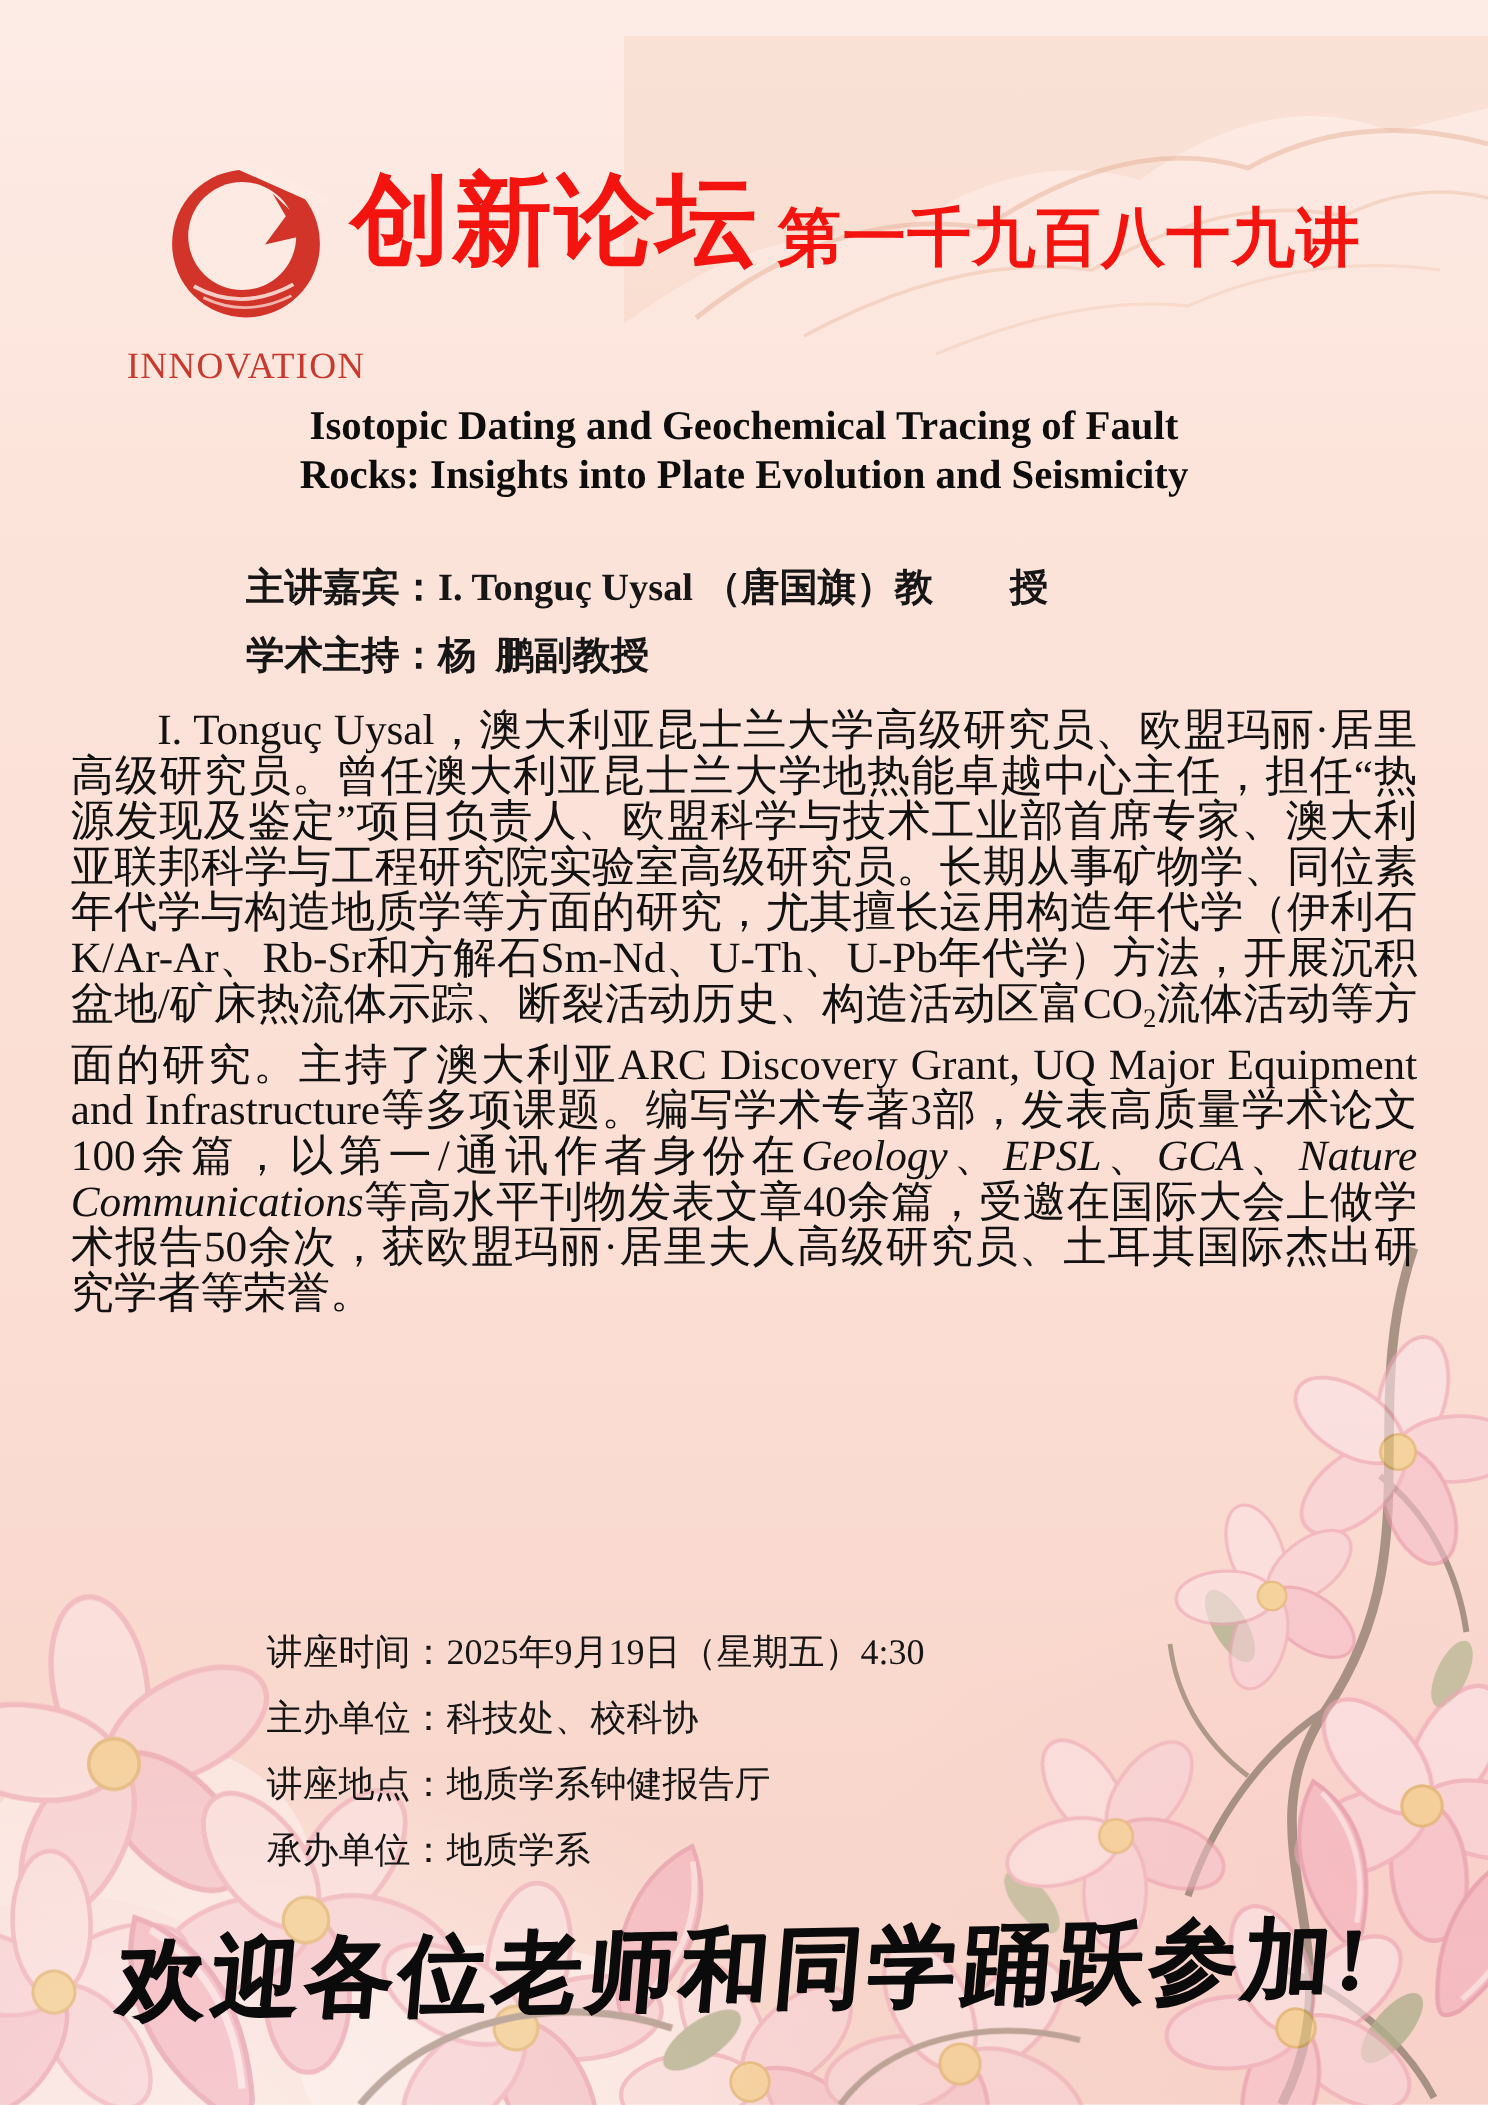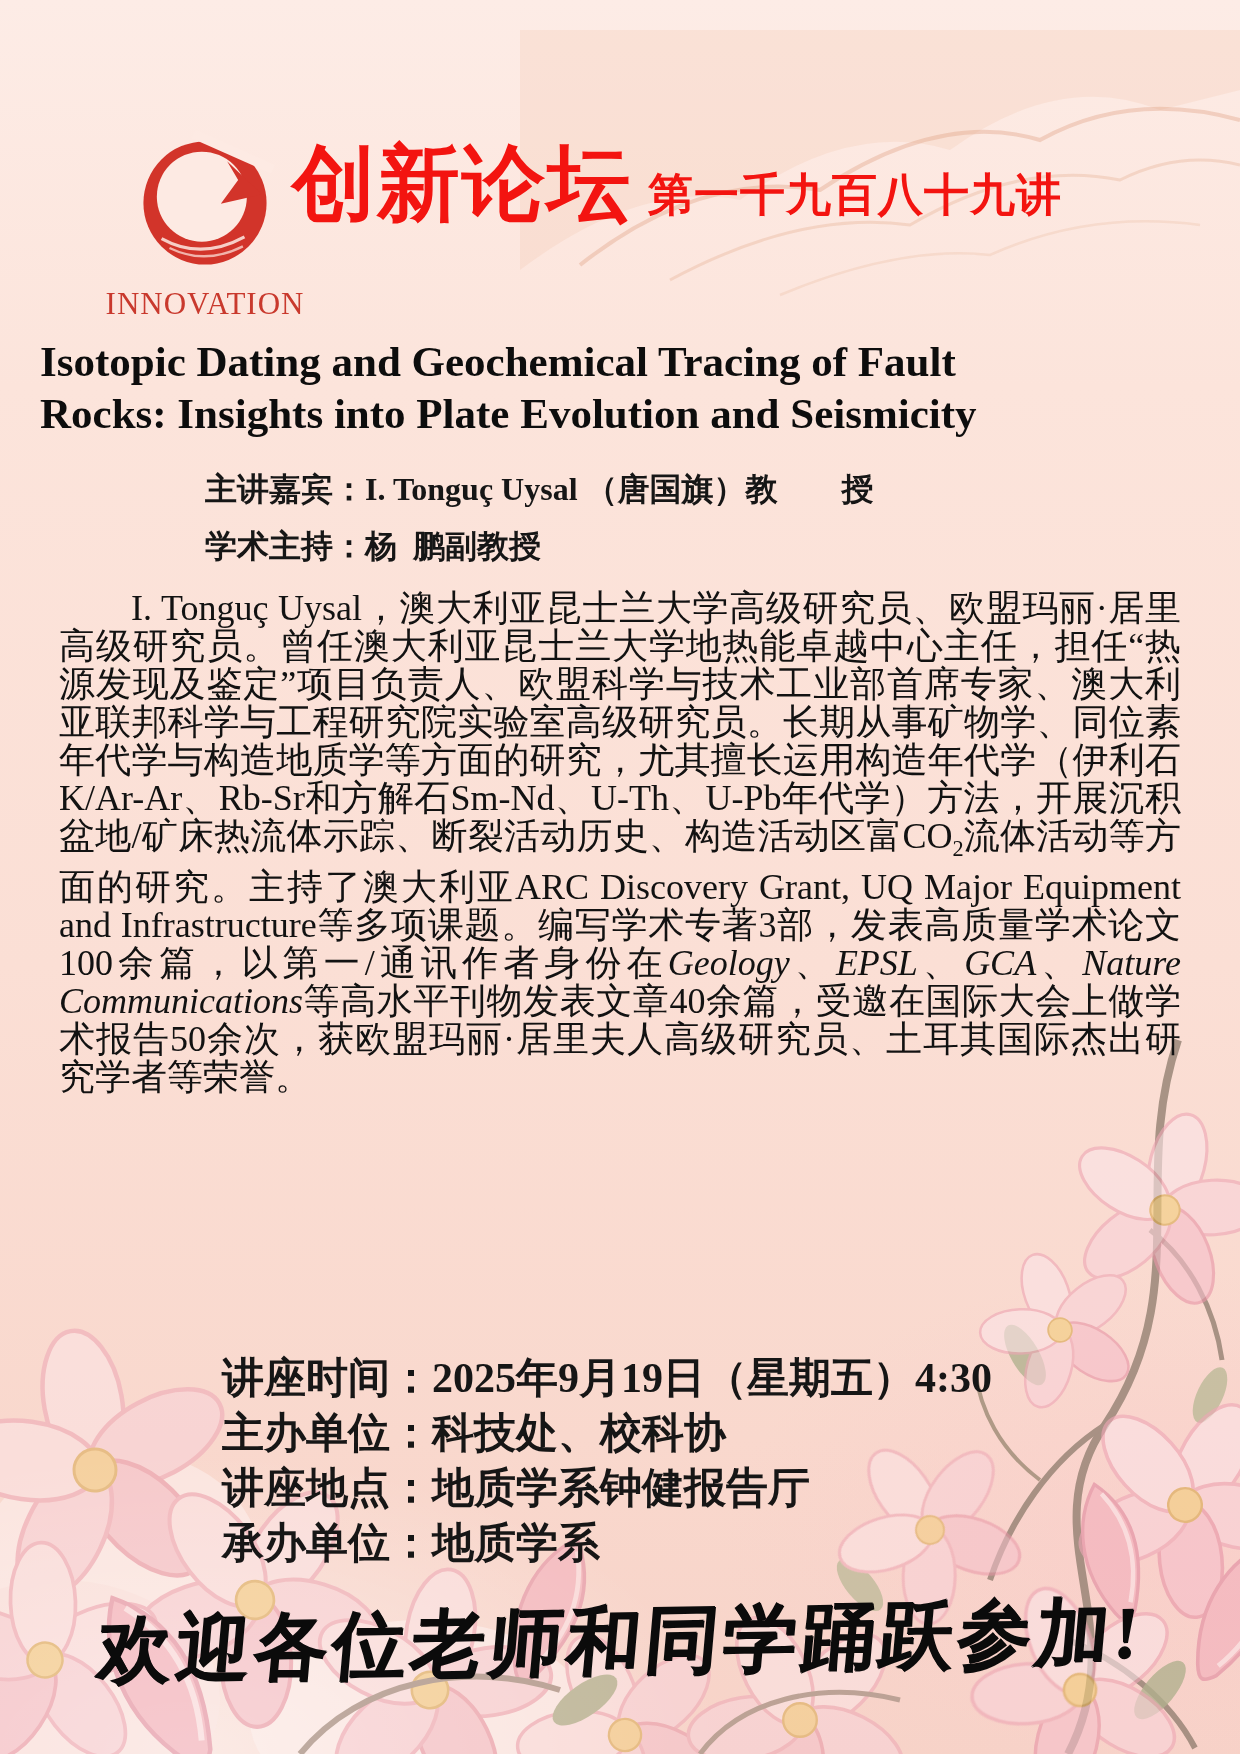--- a/index.html
+++ b/index.html
@@ -23,45 +23,45 @@
   .logo-block{position:absolute;left:100px;top:128px;width:210px;text-align:center;}
   .logo-word{margin-top:4px;font-size:31px;letter-spacing:1px;color:#c9392d;font-family:"Liberation Serif",serif;}
   .forum-title{
     position:absolute;left:292px;top:142px;
     font-family:"Liberation Sans","DejaVu Sans",sans-serif;
     font-weight:900;font-size:83px;line-height:1;color:#f31410;letter-spacing:2px;
   }
   .lecture-no{
     position:absolute;left:648px;top:172px;
     font-family:"Liberation Sans","DejaVu Sans",sans-serif;
-    font-weight:700;font-size:45px;line-height:1;color:#f31410;letter-spacing:1px;
+    font-weight:700;font-size:53px;line-height:1;color:#f31410;letter-spacing:1px;
   }
 
   
   .title-en{
     position:absolute;top:336px;left:40px;right:40px;
-    font-weight:700;font-size:43px;line-height:1.2;color:#0d0d0d;
+    text-align:center;font-weight:700;font-size:34px;line-height:1.2;color:#0d0d0d;
   }
 
   
   .people{position:absolute;left:205px;top:468px;width:810px;font-size:32px;font-weight:700;}
   .person-row{display:flex;justify-content:flex-start;align-items:baseline;height:57px;}
   .p-left{white-space:pre;}
   .p-title{white-space:pre;text-align:right;}
 
   
   .bio{
     position:absolute;left:45px;right:45px;top:575px;margin:14px;
     font-size:36px;line-height:38px;text-align:justify;text-indent:2em;
     color:#121212;
   }
   .bio sub{font-size:0.62em;}
 
   
-  .details{position:absolute;left:222px;top:1350px;font-size:42px;font-weight:700;}
+  .details{position:absolute;left:222px;top:1350px;font-size:30px;font-weight:400;}
   .detail-row{height:55px;display:flex;align-items:center;}
   .d-label{white-space:pre;}
   .d-value{white-space:pre;}
 
   
   .welcome{
     position:absolute;left:0;right:0;top:1592px;text-align:center;
     font-size:74px;font-weight:900;color:#0b0b0b;
     transform:skewX(-6deg) rotate(-1deg);
     letter-spacing:4px;

